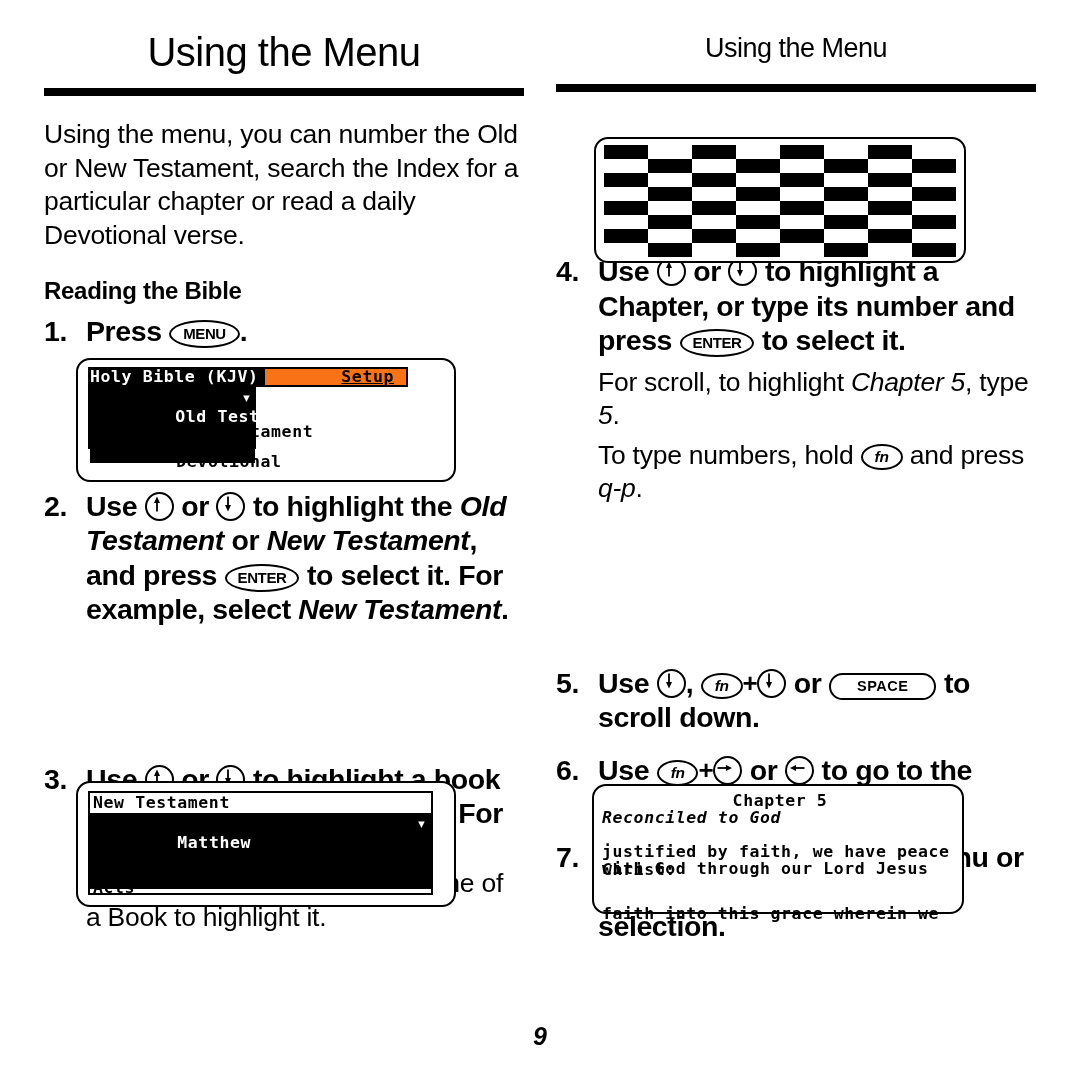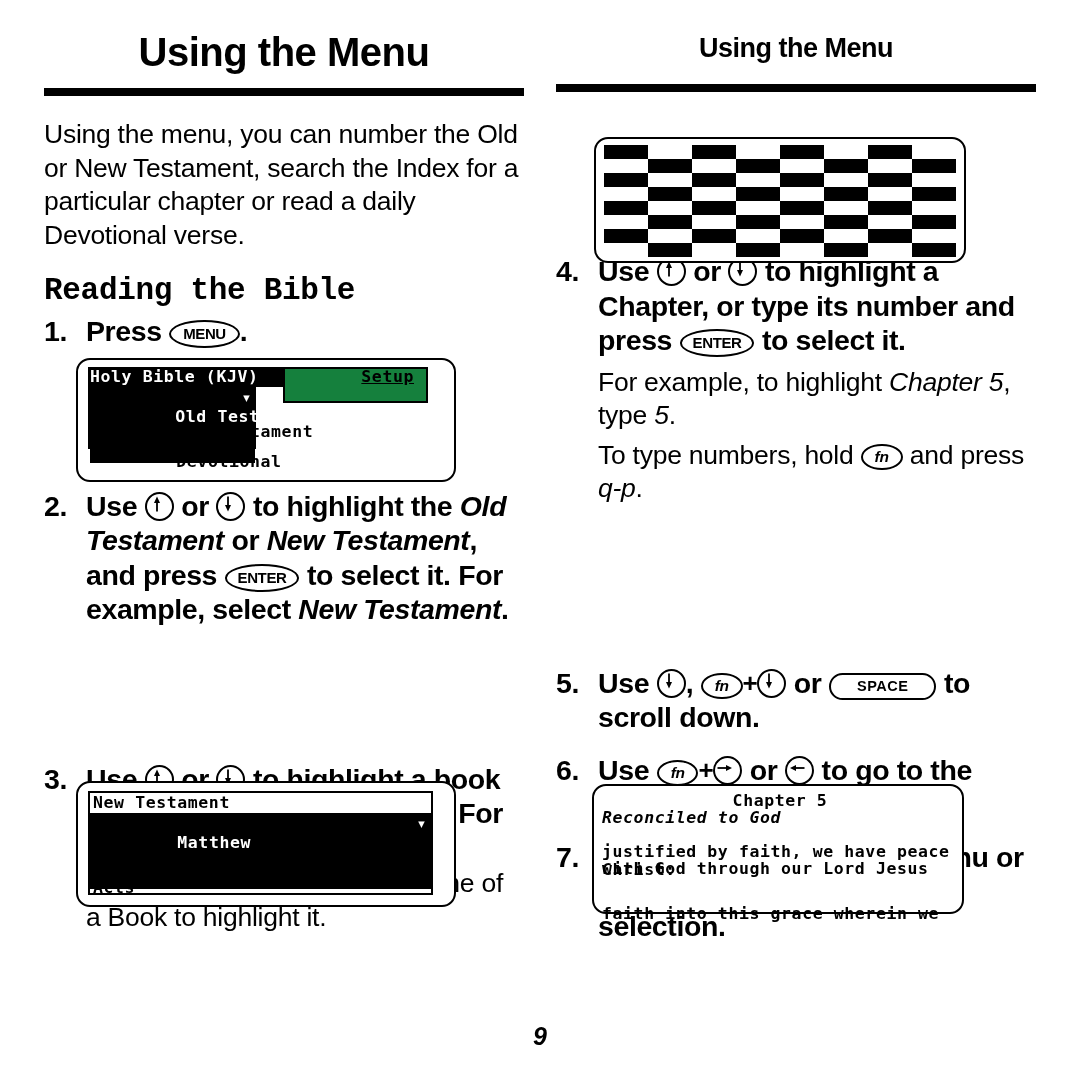--- a/index.html
+++ b/index.html
@@ -13,42 +13,41 @@
   }
   .page{position:absolute;inset:0;}
 
   
   .col{position:absolute;top:0;width:480px;}
   .col-left{left:44px;}
   .col-right{left:556px;}
 
   
   .hdr-title{
-    font-weight:bold;
+    font-weight:normal;
     text-align:center;
     letter-spacing:-0.5px;
   }
   .hdr-left{font-size:40px;line-height:44px;padding-top:30px;}
   .hdr-right{font-size:27px;line-height:30px;padding-top:33px;}
   .rule{height:8px;background:#000;margin-top:14px;}
   .rule-right{margin-top:21px;}
 
   
   .para{
     font-size:26.5px;
     line-height:33.5px;
     letter-spacing:-0.25px;
   }
   .para.indent{margin-left:42px;}
   .sec-head{
     font-weight:bold;
-    font-size:31px;
+    font-size:24px;
     line-height:34px;
     letter-spacing:-0.3px;
-    font-family:Liberation Mono, monospace;
   }
   .step{
     font-weight:bold;
     font-size:28.5px;
     line-height:34.5px;
     letter-spacing:-0.4px;
     position:relative;
     padding-left:42px;
   }
   .step .num{position:absolute;left:0;top:0;}
@@ -104,26 +103,26 @@
     font-size:16.5px;
     line-height:18.5px;
     letter-spacing:0.6px;
     white-space:pre;
   }
 
   
   #lcd-menu{left:76px;top:358px;width:380px;height:124px;}
   #lcd-menu .titlebar{
     position:absolute;left:10px;top:7px;width:320px;height:20px;
-    background:#000;color:#fff;padding-left:20px;
+    background:#000;color:#fff;
   }
   #lcd-menu .titlebar .tb-label{position:absolute;left:2px;top:1px;}
   #lcd-menu .setupbox{
-    position:absolute;right:0;top:0;width:145px;height:36px;
-    background:#15803d;color:#000;border:2px solid #000;box-sizing:border-box;
+    position:absolute;right:0;top:0;width:145px;height:20px;
+    background:#f97316;color:#000;border:2px solid #000;box-sizing:border-box;
   }
   #lcd-menu .setupbox span{position:absolute;right:12px;top:-1px;text-decoration:underline;}
   #lcd-menu .menubox{
     position:absolute;left:10px;top:27px;width:168px;height:62px;
     border:2px solid #000;box-sizing:border-box;background:#fff;
   }
   #lcd-menu .menubox .mi{position:absolute;left:1px;padding-left:1px;}
   #lcd-menu .menubox .mi.sel{
     background:#000;color:#fff;left:0;width:164px;
   }
@@ -250,21 +249,21 @@
       <span class="ckey"><svg width="20" height="20" viewBox="0 0 20 20">
             <polygon points="10,17.5 13,11 7,11" fill="#000"></polygon>
             <rect x="9.1" y="2.5" width="1.8" height="11.5" fill="#000"></rect>
           </svg></span>
       <span>to highlight a Chapter, or type its number and press</span>
       <span class="key k-enter">ENTER</span>
       <span>to select it.</span>
     </div>
 
     <div class="para indent" style="margin-top:8px;">
-      <span>For example, to highlight </span><i>Chapter 5</i><span>, type </span><i>5</i><span>.</span>
+      <span>For scroll, to highlight </span><i>Chapter 5</i><span>, type </span><i>5</i><span>.</span>
     </div>
 
     <div class="para indent" style="margin-top:6px;">
       <span>To type numbers, hold </span><span class="key k-fn">fn</span><span> and press </span><i>q-p</i><span>.</span>
     </div>
 
     <div class="step" style="margin-top:160px;">
       <span class="num">5.</span>
       <span>Use</span>
       <span class="ckey"><svg width="20" height="20" viewBox="0 0 20 20">

